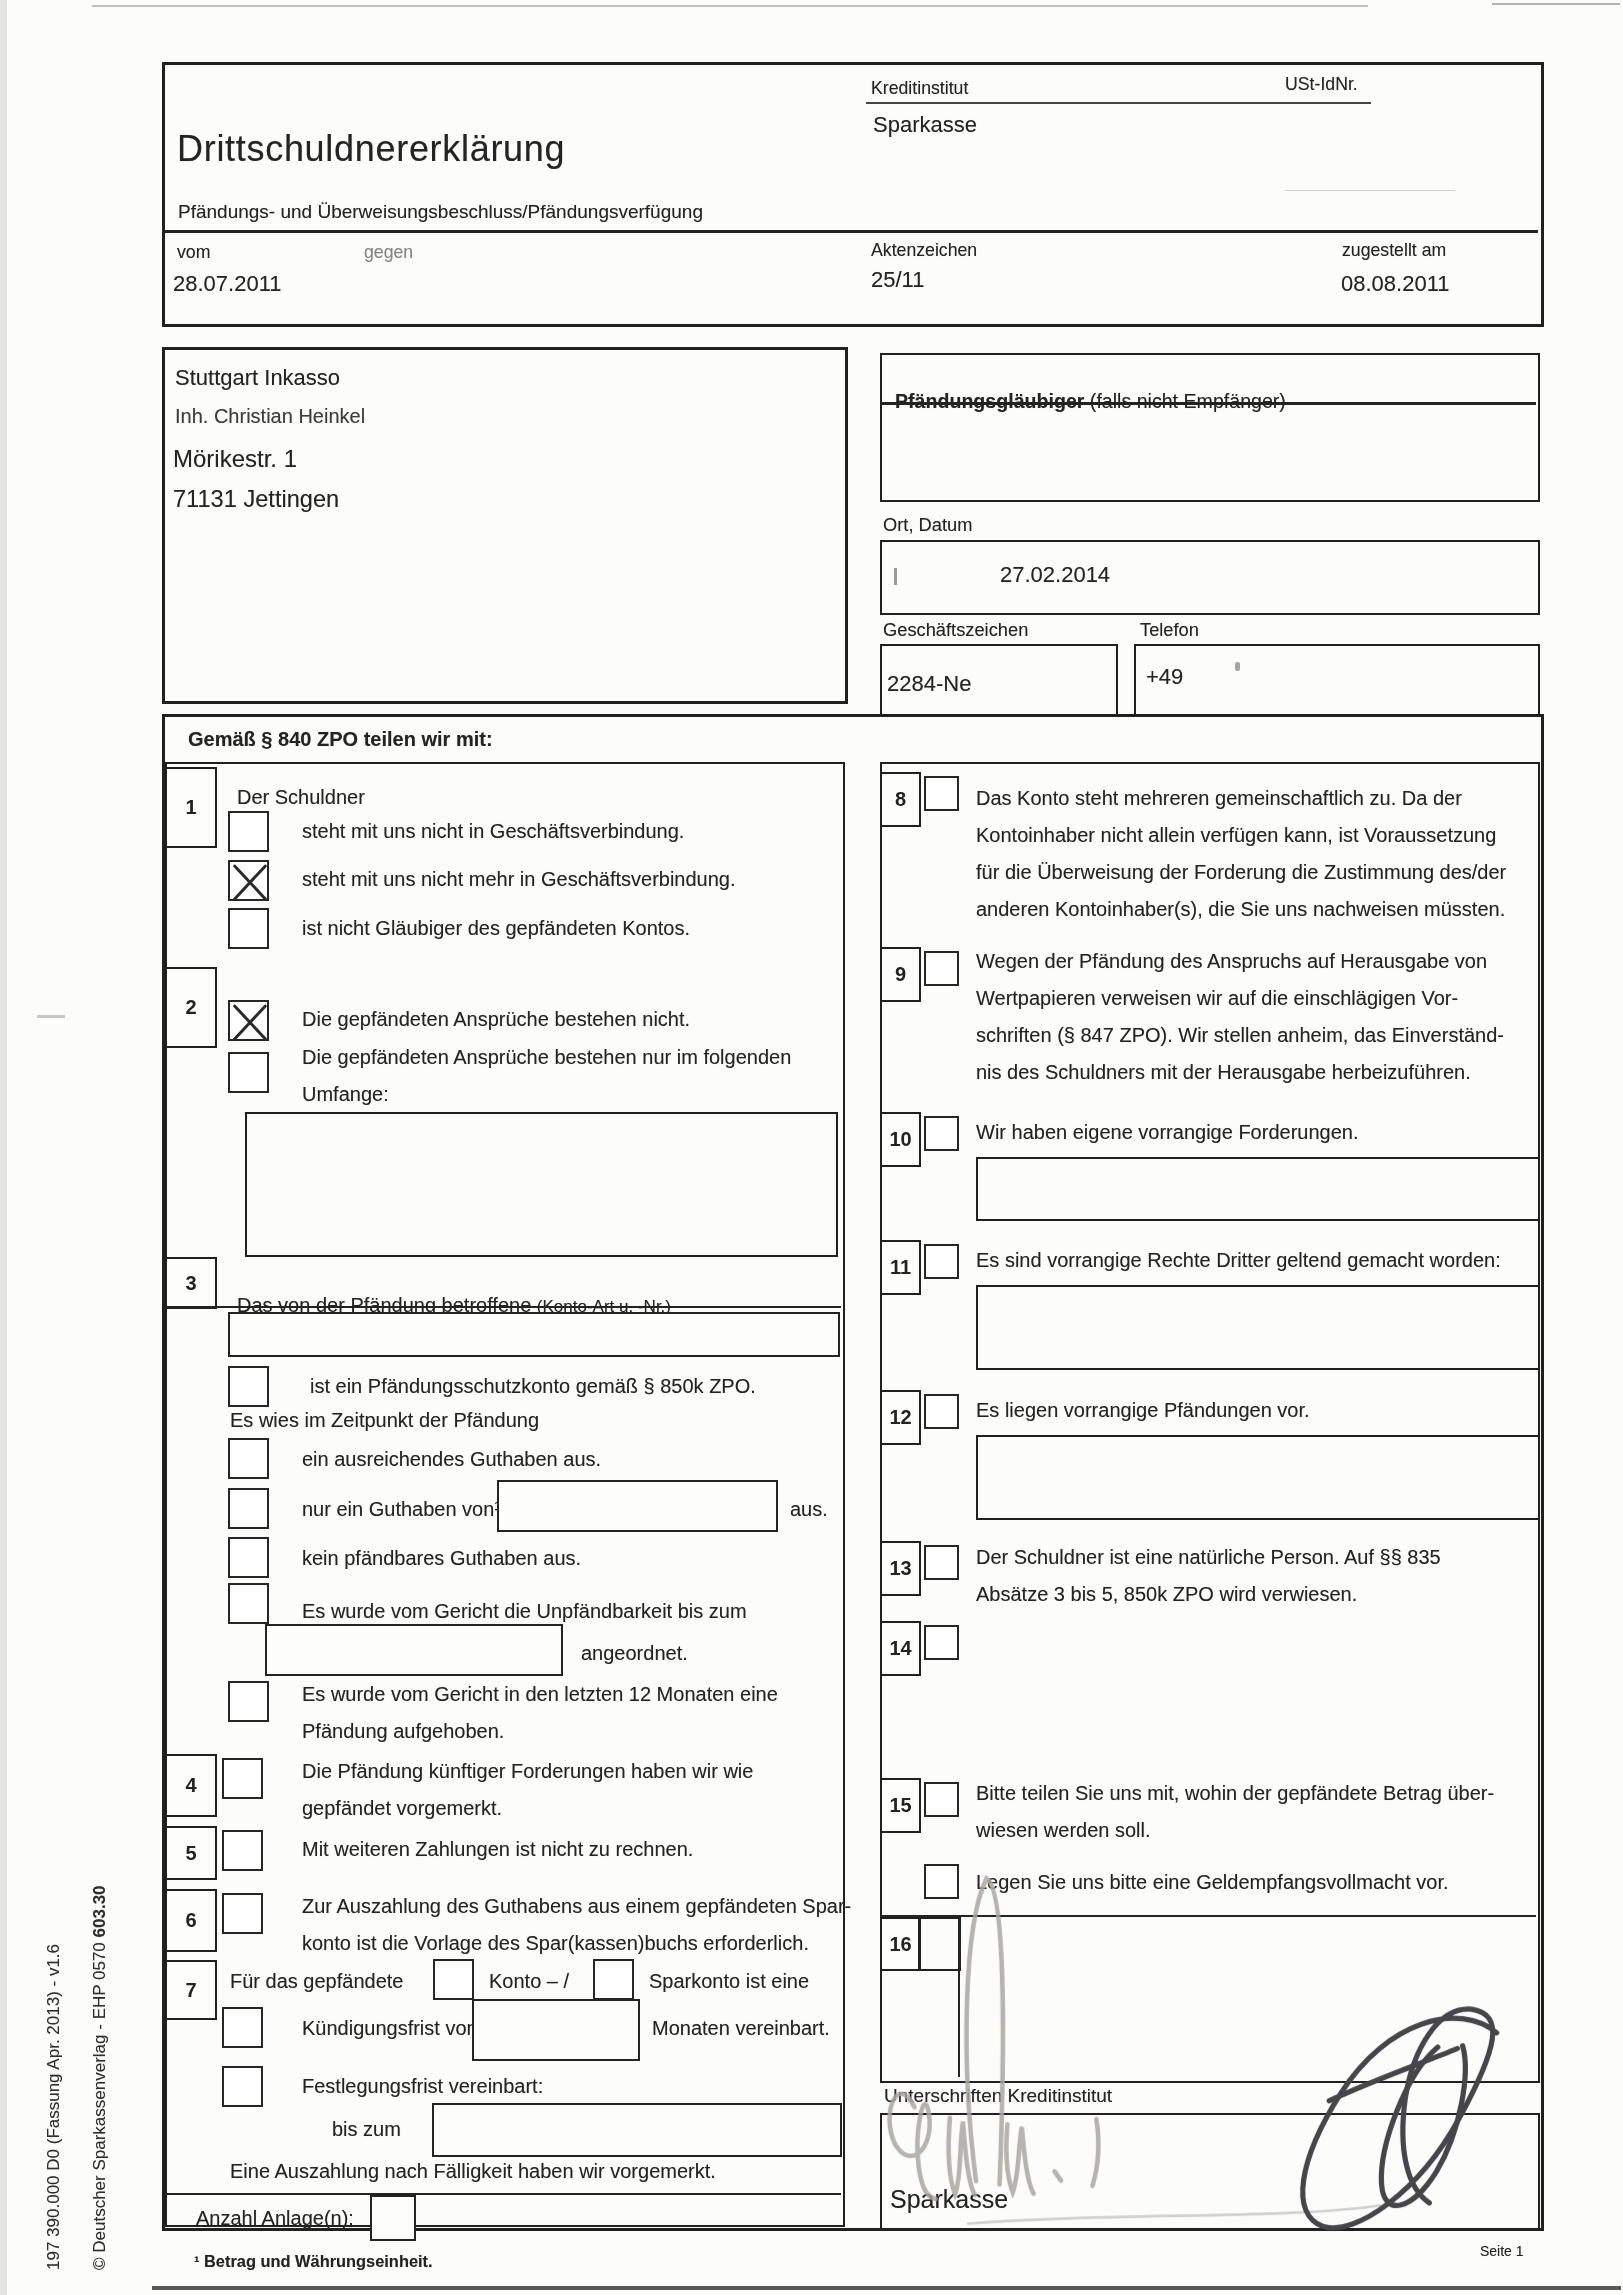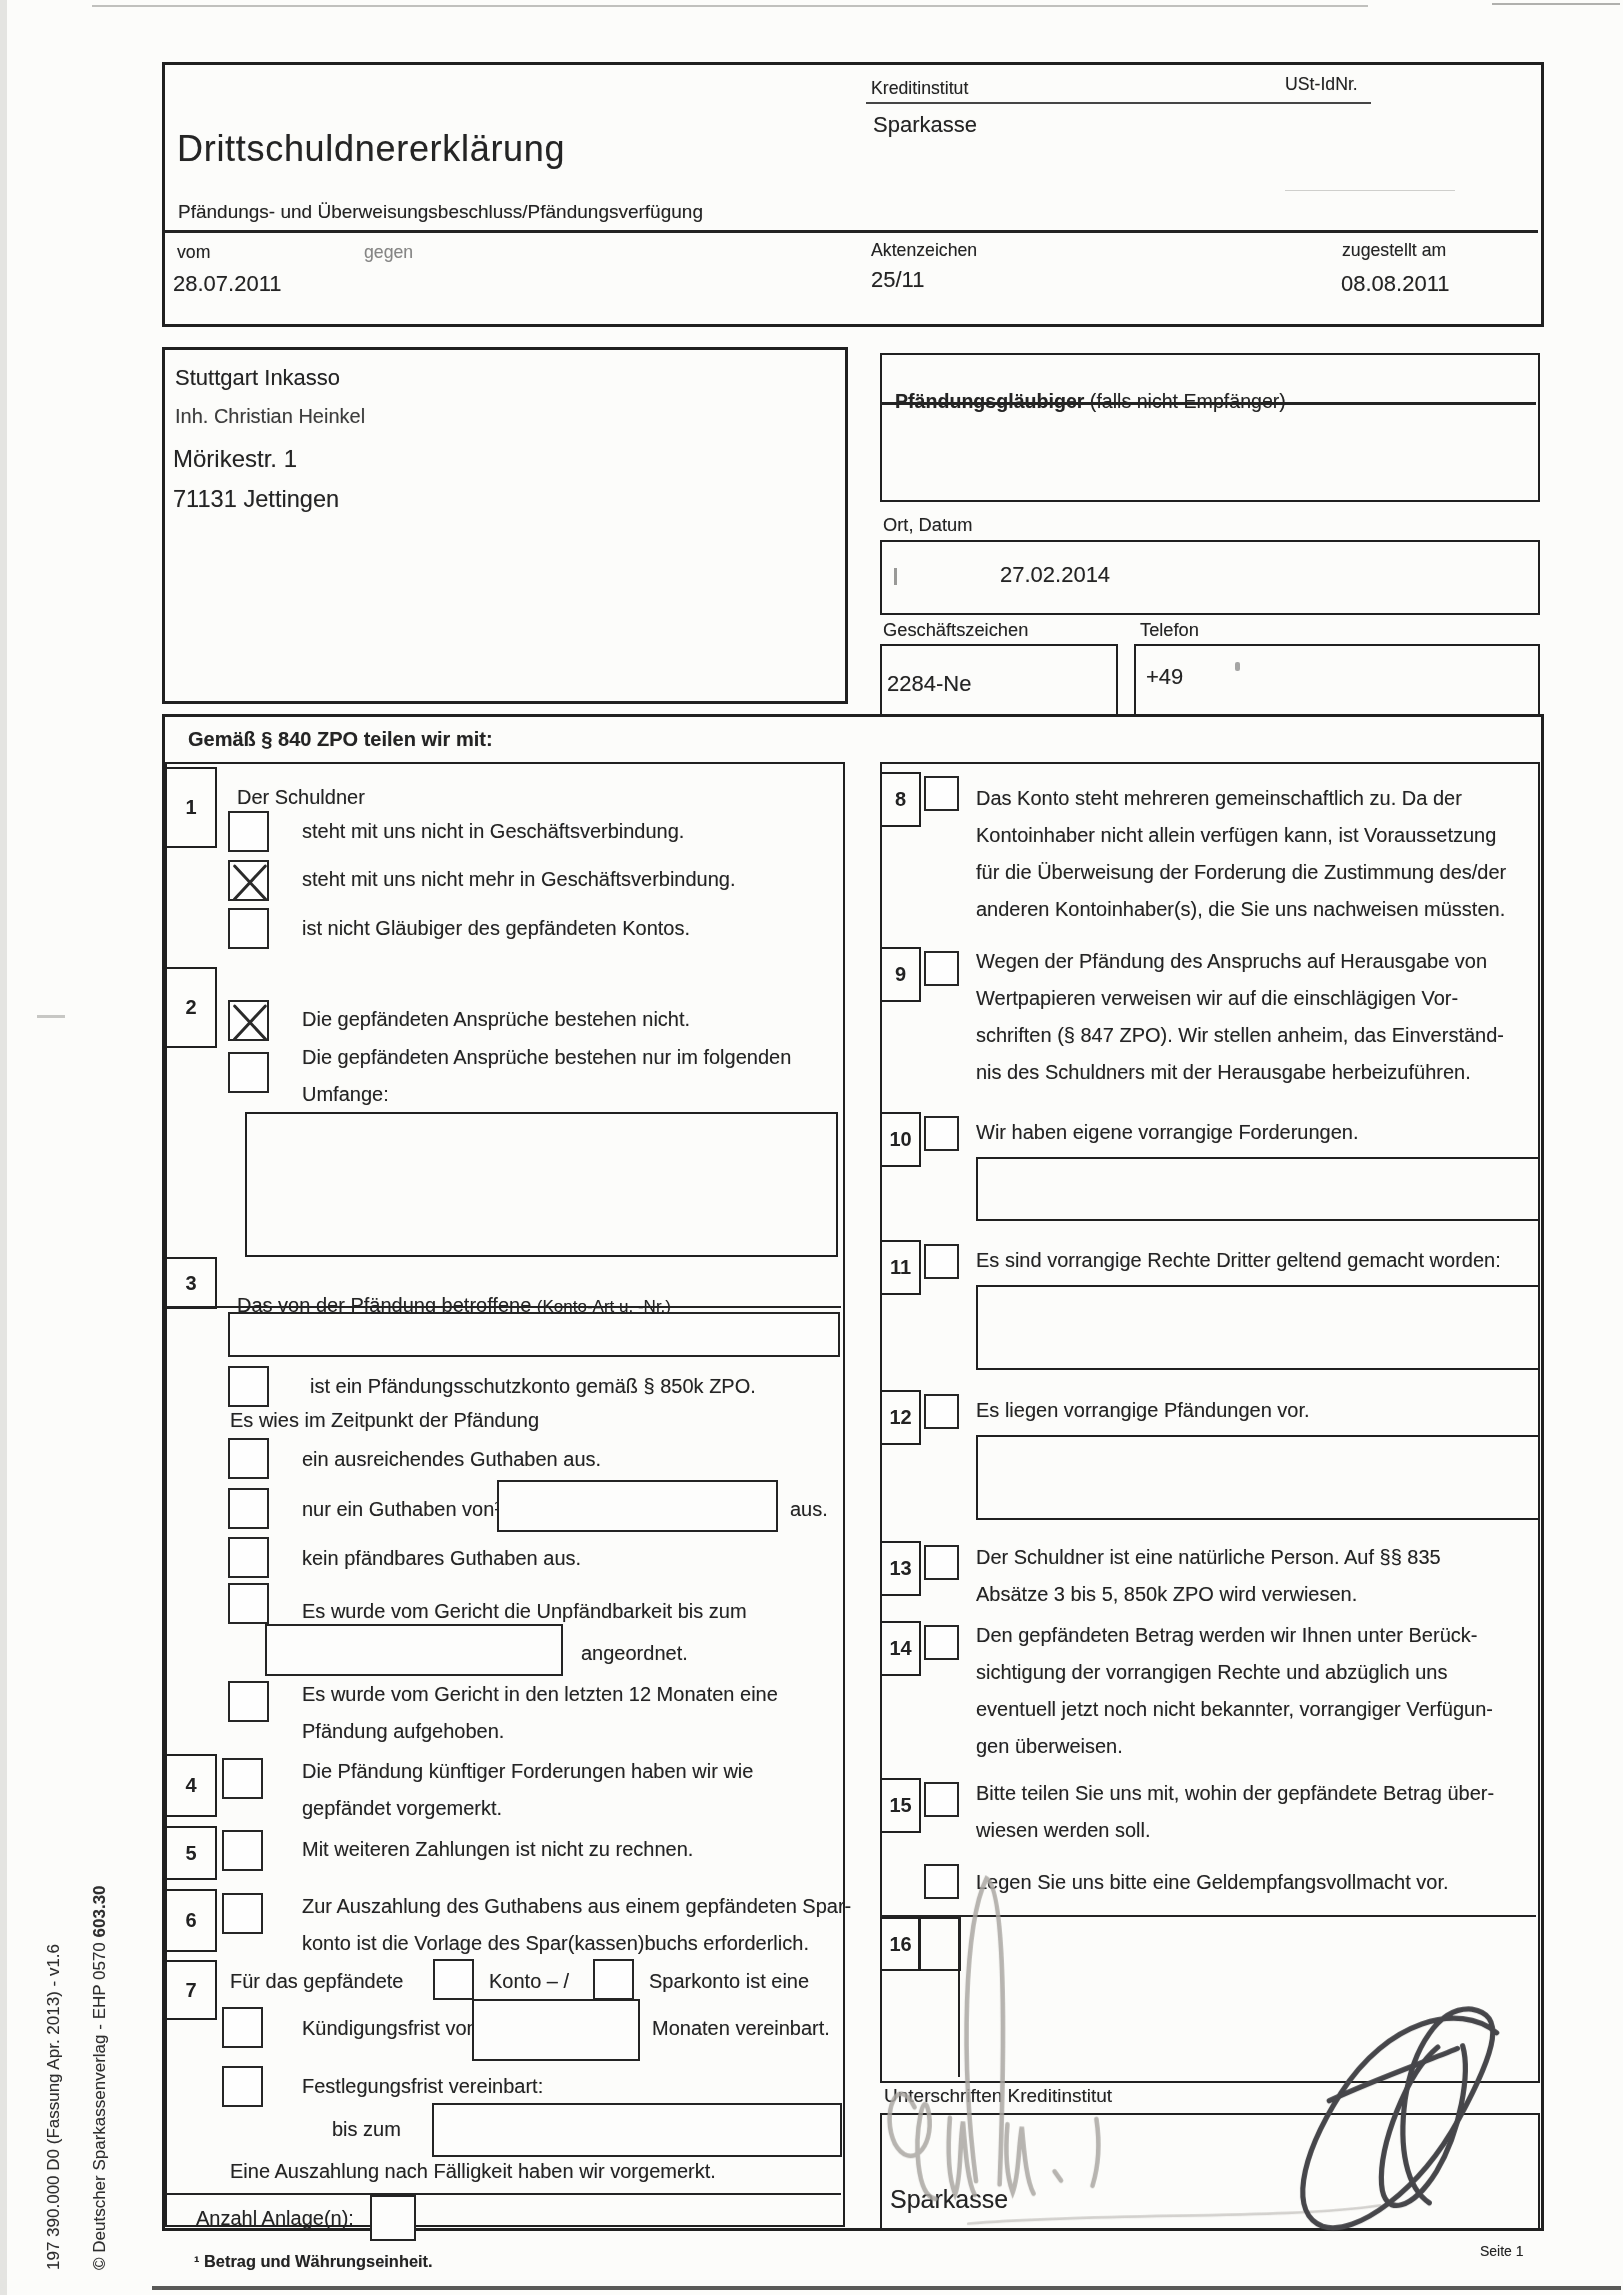--- a/index.html
+++ b/index.html
@@ -231,24 +231,20 @@
       <span>13</span>
     </div>
   <div class="cb small" style="left:924px;top:1545px;"></div>
   <div class="lbl ml" style="left:976px;top:1539px;font-size:20px;">Der Schuldner ist eine natürliche Person. Auf §§ 835
 Absätze 3 bis 5, 850k ZPO wird verwiesen.</div>
 
   <div class="tab" style="left:880px;top:1621px;width:37px;height:51px;">
       <span>14</span>
     </div>
   <div class="cb small" style="left:924px;top:1625px;"></div>
-  <div class="lbl ml" style="left:976px;top:1617px;font-size:20px;">Den gepfändeten Betrag werden wir Ihnen unter Berück-
-sichtigung der vorrangigen Rechte und abzüglich uns
-eventuell jetzt noch nicht bekannter, vorrangiger Verfügun-
-gen überweisen.</div>
 
   <div class="tab" style="left:880px;top:1778px;width:37px;height:51px;">
       <span>15</span>
     </div>
   <div class="cb small" style="left:924px;top:1782px;"></div>
   <div class="lbl ml" style="left:976px;top:1775px;font-size:20px;">Bitte teilen Sie uns mit, wohin der gepfändete Betrag über-
 wiesen werden soll.</div>
 
   <div class="cb small" style="left:924px;top:1864px;"></div>
   <div class="lbl" style="left:976px;top:1870px;font-size:20px;">Legen Sie uns bitte eine Geldempfangsvollmacht vor.</div>

